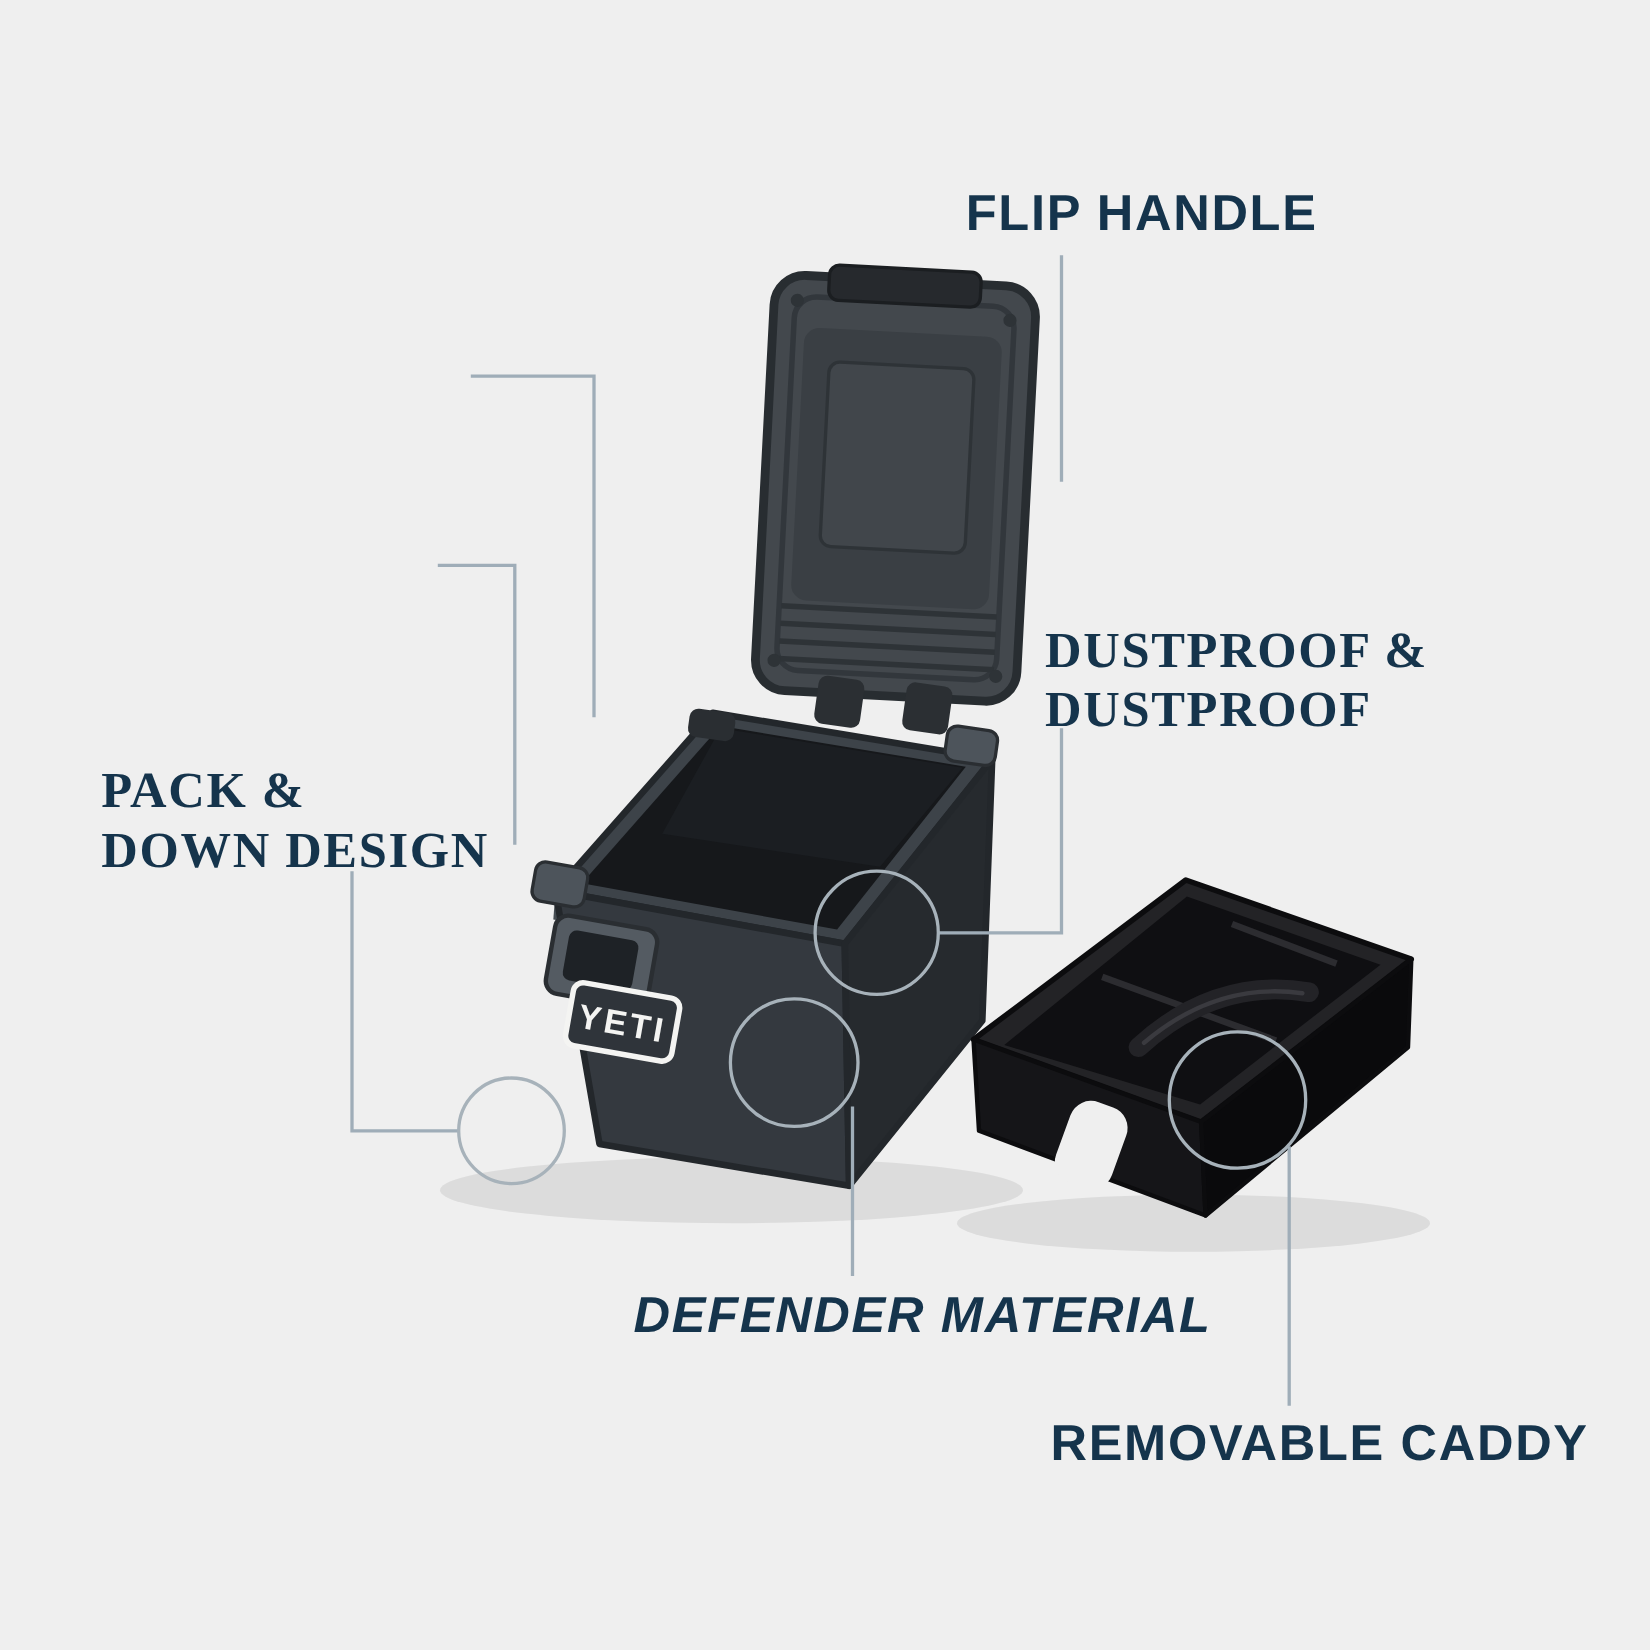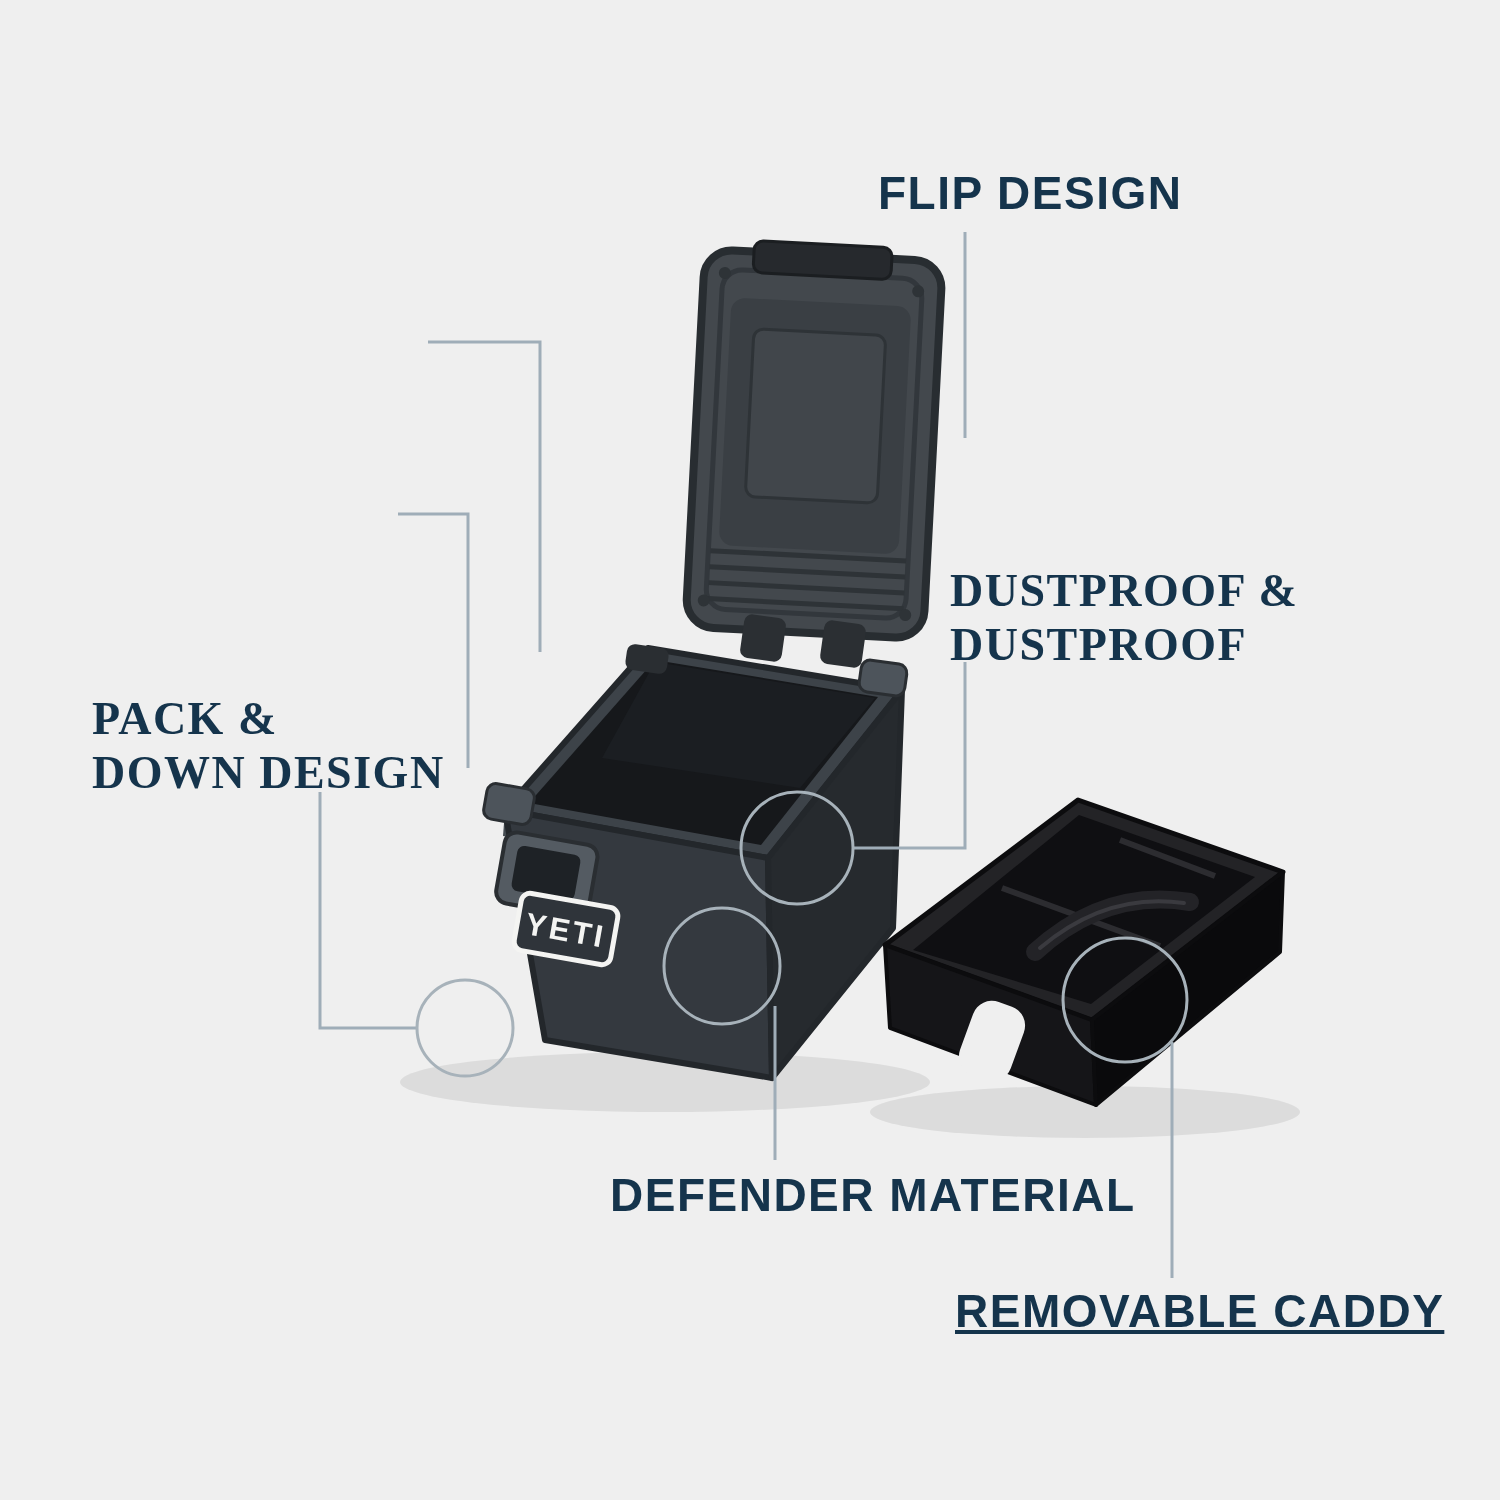--- a/index.html
+++ b/index.html
@@ -24,22 +24,22 @@
     letter-spacing: 1.5px;
     color: #15344c;
     white-space: nowrap;
   }
   .label span { display: block; font-family: Liberation Serif, serif; }
   .lbl-flip-handle      { left: 878px;  top: 166px; }
   .lbl-tie-down-slot    { left: 80px;   top: 316px; }
   .lbl-locking-port     { left: 80px;   top: 488px; }
   .lbl-pack-stack       { left: 80px;   top: 692px; margin-left: 12px; }
   .lbl-dustproof        { left: 950px;  top: 564px; }
-  .lbl-defender         { left: 610px;  top: 1168px; }
-  .lbl-removable-caddy  { left: 955px;  top: 1284px; text-decoration: underline; }
+  .lbl-defender         { left: 576px;  top: 1168px; font-style: italic; }
+  .lbl-removable-caddy  { left: 955px;  top: 1284px; }
 </style>
 </head>
 <body>
 
 <div class="stage">
 
   <svg class="art" viewBox="0 0 1500 1500" xmlns="http://www.w3.org/2000/svg">
 
     <g>
       <ellipse cx="665" cy="1082" rx="265" ry="30" fill="rgba(0,0,0,0.08)"></ellipse>
@@ -126,21 +126,21 @@
     </g>
 
     <g stroke="#a7b2ba" stroke-width="3" fill="none">
       <circle cx="465" cy="1028" r="48"></circle>
       <circle cx="797" cy="848" r="56"></circle>
       <circle cx="722" cy="966" r="58"></circle>
       <circle cx="1125" cy="1000" r="62"></circle>
     </g>
   </svg>
 
-  <div class="label lbl-flip-handle">FLIP DESIGN</div>
+  <div class="label lbl-flip-handle">FLIP HANDLE</div>
 
 
 
   <div class="label lbl-pack-stack">
     <span>PACK &amp;</span>
     <span>DOWN DESIGN</span>
   </div>
 
   <div class="label lbl-dustproof">
     <span>DUSTPROOF &amp;</span>

